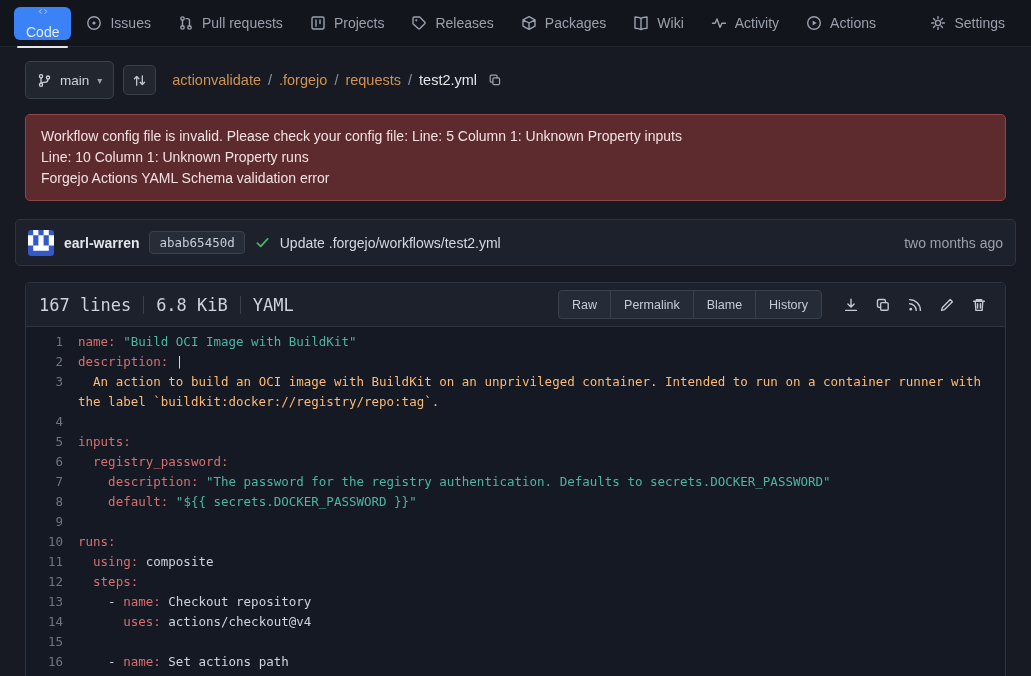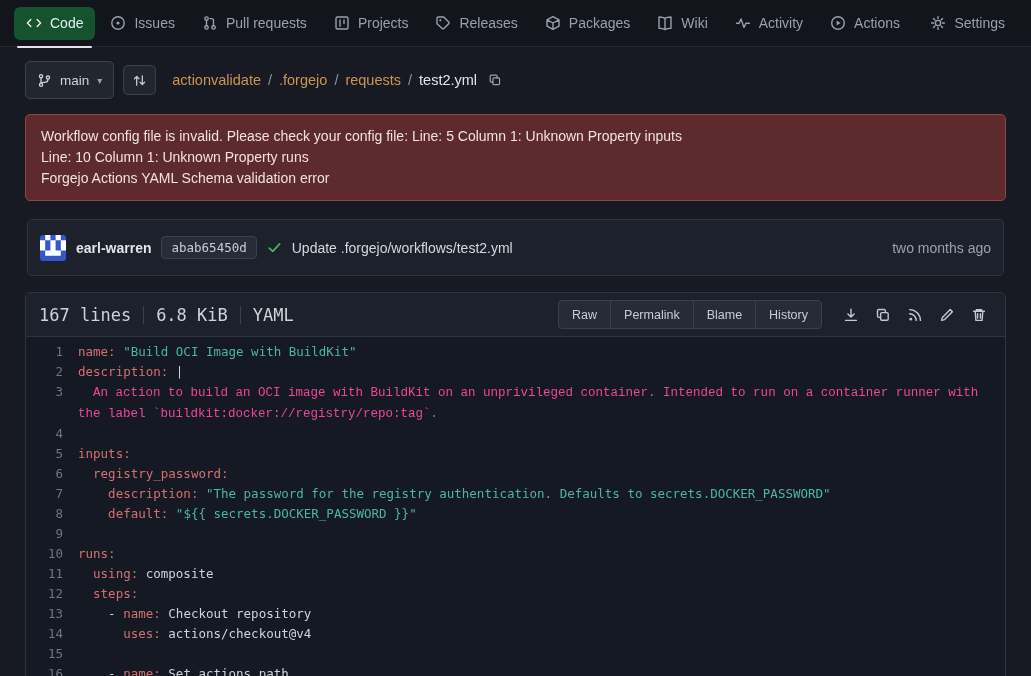--- a/index.html
+++ b/index.html
@@ -16,21 +16,21 @@
   
   .topnav {
     height:47px; background:#12151c; border-bottom:1px solid #23272f;
     display:flex; align-items:center; padding:0 14px; gap:3px;
   }
   .nav-item {
     display:flex; align-items:center; gap:8px; height:33px; padding:0 12px;
     color:#9aa1ad; font-size:14px; border-radius:6px; position:relative; cursor:pointer;
     white-space:nowrap;
   }
-  .nav-item.active { color:#e9ecf1; background:#14532d; }
+  .nav-item.active { color:#e9ecf1; background:#3b82f6;flex-direction:column; }
   .nav-item.active::after {
     content:""; position:absolute; left:3px; right:3px; bottom:-8px; height:2px;
     background:#e2e5ea; border-radius:1px;
   }
   .nav-spacer { flex:1; }
 
   
   .toolbar { margin:14px 25px 0; display:flex; align-items:center; }
   .branch-btn {
     display:flex; align-items:center; gap:8px; height:38px; padding:0 11px;
@@ -48,22 +48,22 @@
   .bc-copy { background:none; border:none; padding:2px; margin-left:2px; color:#9aa1ad; cursor:pointer; }
 
   
   .error-banner {
     margin:15px 25px 0; background:#5d2b2e; border:1px solid #8f4545; border-radius:5px;
     padding:11px 15px; color:#f2e1e1; font-size:14px; line-height:21px;
   }
 
   
   .commit-bar {
-    margin:18px 27px 0; background:#1d212b; border:1px solid #2e3440; border-radius:5px;
-    height:57px; display:flex; align-items:center; padding:0 12px; gap:10px;
+    margin:18px 15px 0; background:#1d212b; border:1px solid #2e3440; border-radius:5px;
+    height:47px; display:flex; align-items:center; padding:0 12px; gap:10px;
   }
   .avatar { width:26px; height:26px; border-radius:3px; overflow:hidden; flex:0 0 26px; }
   .commit-author { font-weight:bold; font-size:14px; color:#e2e5ea; }
   .commit-hash {
     font-family:"DejaVu Sans Mono", monospace; font-size:12.5px; color:#c7cdd7;
     background:#272d38; border:1px solid #3b424f; border-radius:4px; padding:3px 9px; cursor:pointer;
   }
   .commit-msg { font-size:14px; color:#d4d8df; }
   .commit-time { margin-left:auto; font-size:14px; color:#9aa1ad; }
   .ok-icon { color:#45b860; }
@@ -95,21 +95,21 @@
   .code-area {
     background:#151924; padding:5px 0 20px;
     font-family:"DejaVu Sans Mono", monospace; font-size:12.5px; line-height:20px;
   }
   .code-row { display:flex; min-height:20px; }
   .ln { flex:0 0 52px; text-align:right; padding-right:15px; color:#6e7582; user-select:none; cursor:pointer; }
   .lc { flex:1; white-space:pre-wrap; word-break:break-all; padding-right:14px; color:#cfd3da; }
   .tk-k { color:#d5706f; }
   .tk-s { color:#4cb5a3; }
   .tk-v { color:#cfd3da; }
-  .tk-t { color:#ec4899;font-family:Liberation Mono, monospace; }
+  .tk-t { color:#fdba74; }
 </style>
 </head>
 <body>
 
 <nav class="topnav">
   <div class="nav-item active">
     <svg class="ic" width="16" height="16" viewBox="0 0 16 16">
         <path d="M4.8 4.6 1.4 8l3.4 3.4 M11.2 4.6 14.6 8l-3.4 3.4"></path>
       </svg>
     <span>Code</span>

